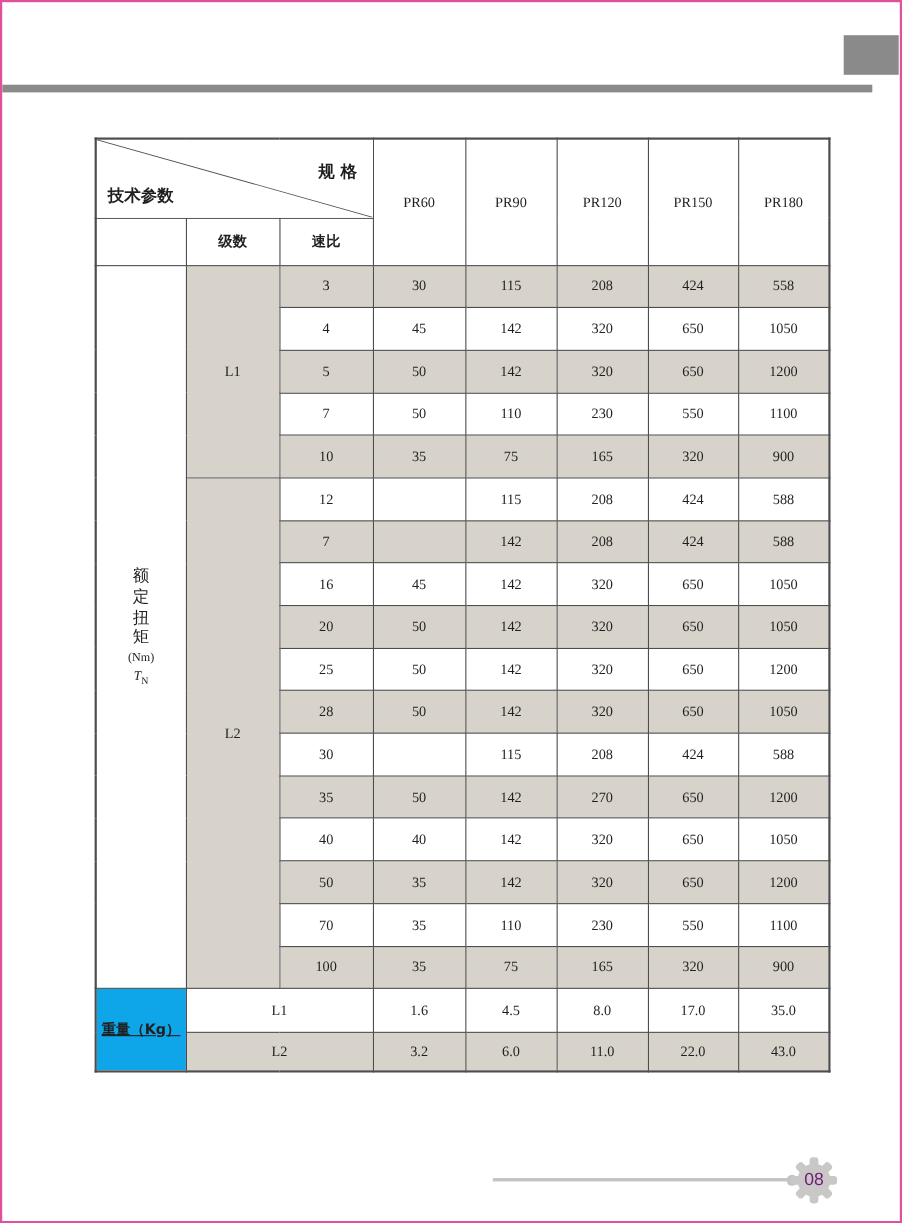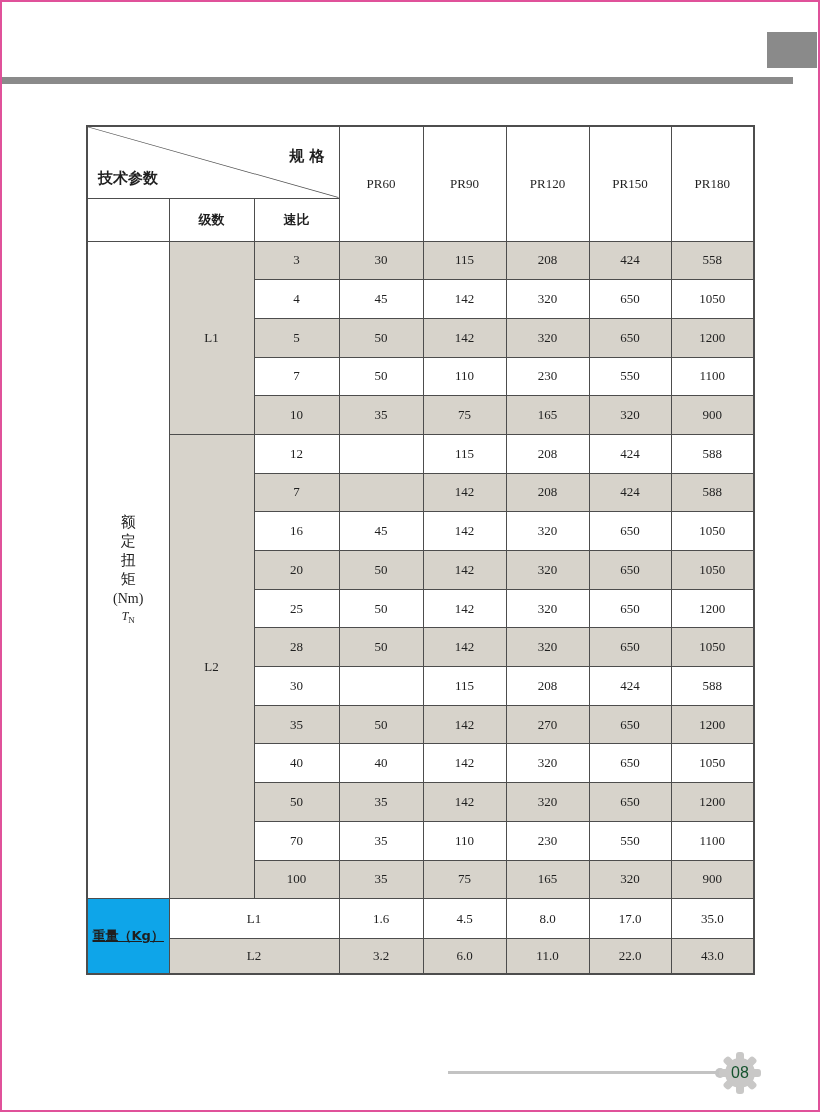--- a/index.html
+++ b/index.html
@@ -34,38 +34,38 @@
     font-family:"DejaVu Sans","Liberation Sans",sans-serif; font-weight:bold; font-size:15px;
   }
   .corner-bl {
     position:absolute; bottom:10px; left:10px;
     font-family:"DejaVu Sans","Liberation Sans",sans-serif; font-weight:bold; font-size:15px;text-align:right;
   }
   td.subhead { font-family:"DejaVu Sans","Liberation Sans",sans-serif; font-weight:bold; font-size:15px;margin-left:42px; }
   td.vcell { background:#ffffff; }
   .vlabel { display:flex; flex-direction:column; align-items:center; justify-content:center; line-height:1.25; }
   .vchar { font-size:15px; }
-  .vunit { font-size:14px; margin-top:2px; }
+  .vunit { font-size:11px; margin-top:2px; }
   .vsym  { font-size:12px; margin-top:1px; }
   .vsym sub { font-size:9px; }
   td.gcell { font-size:14px; }
   td.wlabel {
     background:#0ea5e9; font-family:"DejaVu Sans","Liberation Sans",sans-serif;
     font-weight:bold; font-size:14px; text-decoration:underline;
   }
   td.gmerge { font-size:14px; }
 
   .footer-line { position:absolute; left:446px; top:1069px; width:274px; height:3px; background:#c3c3c3; }
   .footer-dot  { position:absolute; left:713px; top:1066px; width:10px; height:10px; border-radius:50%; background:#c3c3c3; }
   .gear-wrap { position:absolute; left:716px; top:1049px; width:44px; height:44px; }
   .gear-wrap svg { position:absolute; left:0; top:0; }
   .page-num {
     position:absolute; left:0; top:0; width:44px; height:44px;
     display:flex; align-items:center; justify-content:center;
-    font-family:"Liberation Sans","DejaVu Sans",sans-serif; font-size:16px; color:#14532d;
+    font-family:"Liberation Sans","DejaVu Sans",sans-serif; font-size:16px; color:#701a75;
   }
 </style>
 </head>
 <body>
 
 <div class="page">
 
   <div class="top-block"></div>
   <div class="top-bar"></div>
 

